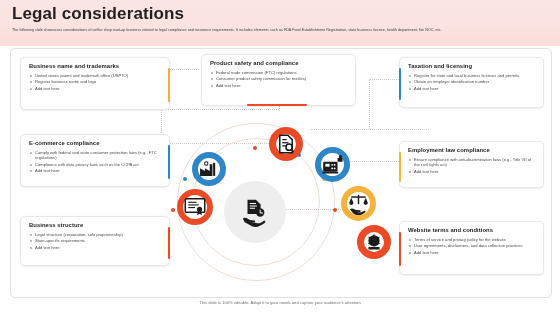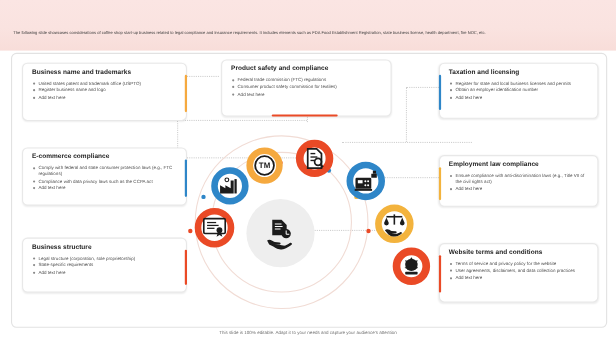--- a/index.html
+++ b/index.html
@@ -87,20 +87,21 @@
     position:absolute;left:0;top:300px;width:560px;text-align:center;
     font-size:4.1px;color:#6e6e6e;letter-spacing:0.02px;
   }
 </style>
 </head>
 <body>
 
 <div class="slide">
 
   <div class="header">
+    <div class="header-title">Legal considerations</div>
     <div class="header-sub">The following slide showcases considerations of coffee shop start-up business related to legal compliance and insurance requirements. It includes elements such as FDA Food Establishment Registration, state business license, health department, fire NOC, etc.</div>
   </div>
 
   <div class="canvas">
 
     <div class="dots">
       <div class="dline-h" style="left:18px;top:20px;width:170px;"></div>
       <div class="dline-v" style="left:18px;top:20px;height:40px;"></div>
       <div class="dline-h" style="left:18px;top:60px;width:250px;"></div>
       <div class="dline-h" style="left:150px;top:94px;width:120px;"></div>
@@ -156,28 +157,20 @@
         <svg class="glyph" width="14" height="14" viewBox="0 0 64 64">
           <g fill="#1c1c1c">
             <path d="M6 52V30l14 8V30l14 8V18h8v34z"></path>
             <rect x="44" y="14" width="6" height="38"></rect>
             <circle cx="24" cy="16" r="5" fill="none" stroke="#1c1c1c" stroke-width="3"></circle>
             <path d="M24 8v-5M31 16h5M12 16h5"></path>
           </g>
         </svg>
       </div>
 
-      <div class="node" style="left:213px;top:85px;width:33px;height:33px;border:6px solid #f5a93f;">
-        <svg class="glyph" width="14" height="14" viewBox="0 0 64 64">
-          <g fill="#1c1c1c">
-            <circle cx="32" cy="32" r="26" fill="none" stroke="#1c1c1c" stroke-width="5"></circle>
-            <text x="32" y="40" font-size="22" font-family="Liberation Sans, sans-serif" font-weight="bold" text-anchor="middle" fill="#1c1c1c">TM</text>
-          </g>
-        </svg>
-      </div>
 
       <div class="node" style="left:258px;top:78px;width:34px;height:34px;border:7px solid #ea4a26;">
         <svg class="glyph" width="14" height="14" viewBox="0 0 64 64">
           <g fill="#1c1c1c">
             <path d="M12 4h26l14 14v42H12z" fill="none" stroke="#1c1c1c" stroke-width="5"></path>
             <rect x="20" y="16" width="14" height="4"></rect>
             <rect x="20" y="26" width="20" height="4"></rect>
             <rect x="20" y="36" width="12" height="4"></rect>
             <circle cx="42" cy="42" r="10" fill="none" stroke="#1c1c1c" stroke-width="5"></circle>
             <rect x="48" y="48" width="12" height="5" transform="rotate(45 50 50)"></rect>

